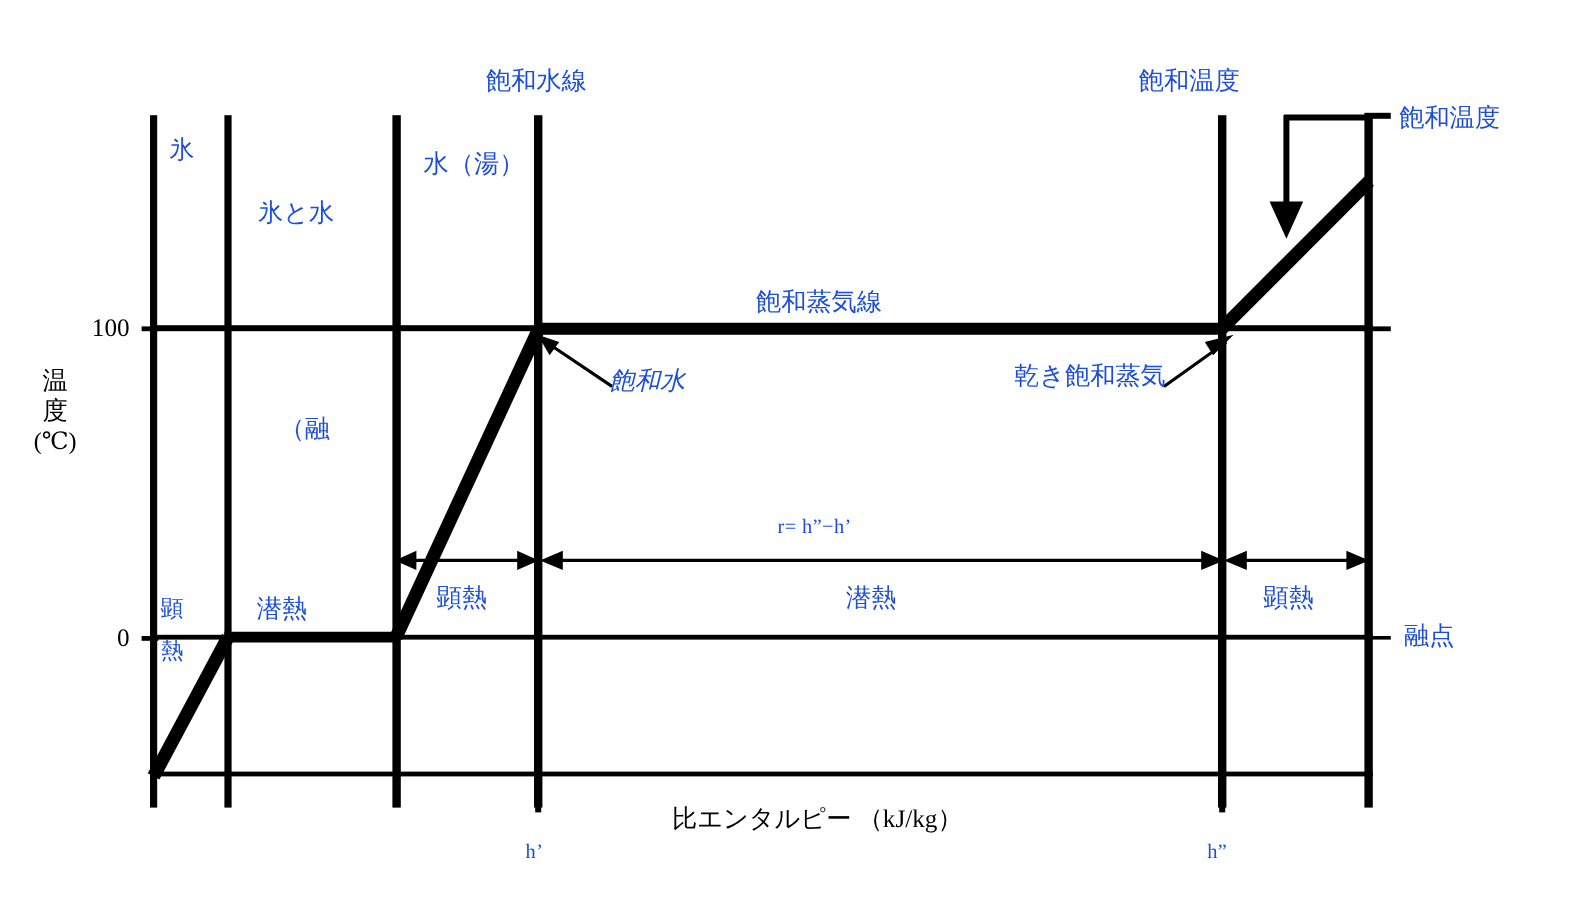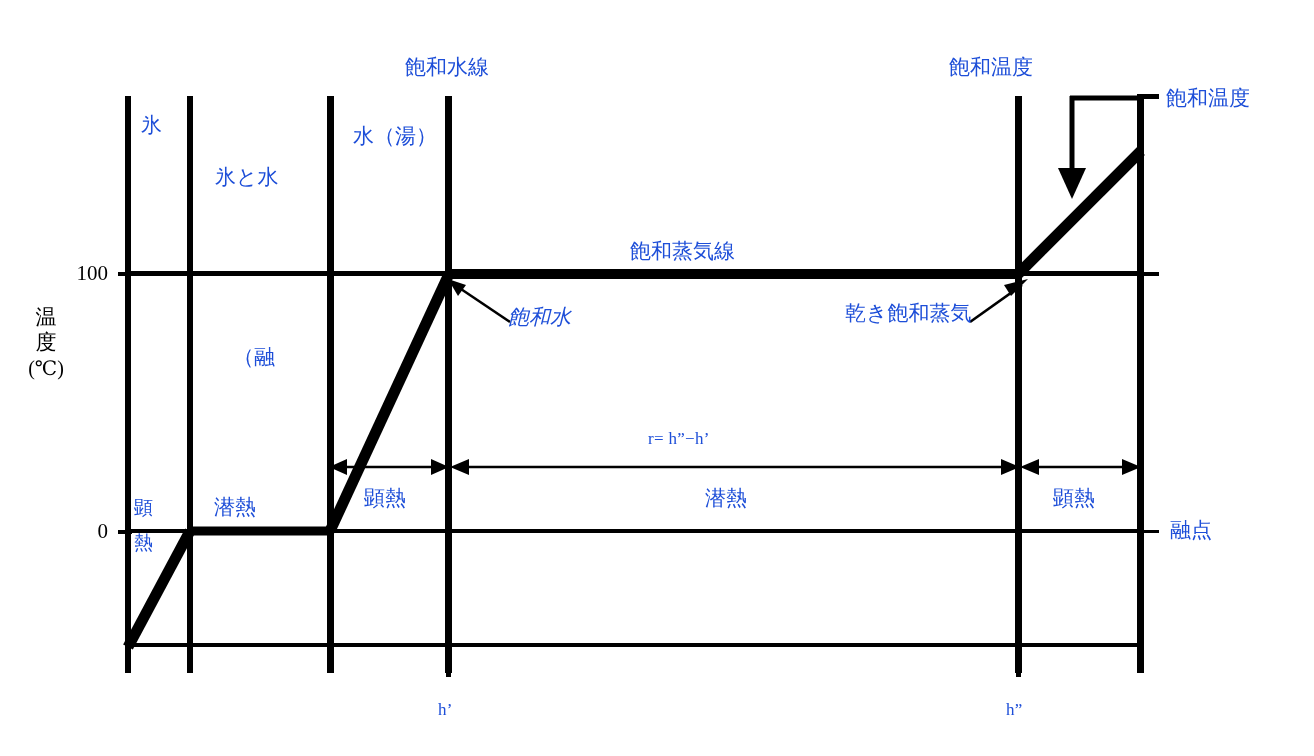--- a/index.html
+++ b/index.html
@@ -130,20 +130,21 @@
 
   <div class="ytitle jp" style="left:26px; top:305px;">
     <div>温</div>
     <div>度</div>
     <div style="font-size:20px; margin-top:2px;">(℃)</div>
   </div>
 
   <div class="ytick" style="left:44px; top:261px; width:64px;">100</div>
   <div class="ytick" style="left:44px; top:519px; width:64px;">0</div>
 
+  <div class="axis-title jp" style="left:560px; top:668px;">比エンタルピー （kJ/kg）</div>
   <div class="lbl math-label" style="left:438px;  top:700px;">h’</div>
   <div class="lbl math-label" style="left:1006px; top:700px;">h”</div>
 
   <div class="lbl jp zone-label" style="left:141px; top:113px;">氷</div>
   <div class="lbl jp zone-label" style="left:215px; top:129px;margin-top:36px;">氷と水</div>
   <div class="lbl jp zone-label" style="left:353px; top:124px;">水（湯）</div>
   <div class="lbl jp zone-label" style="left:233px; top:345px;">（融</div>
 
   <div class="lbl jp note-label" style="left:630px; top:239px;">飽和蒸気線</div>
 

